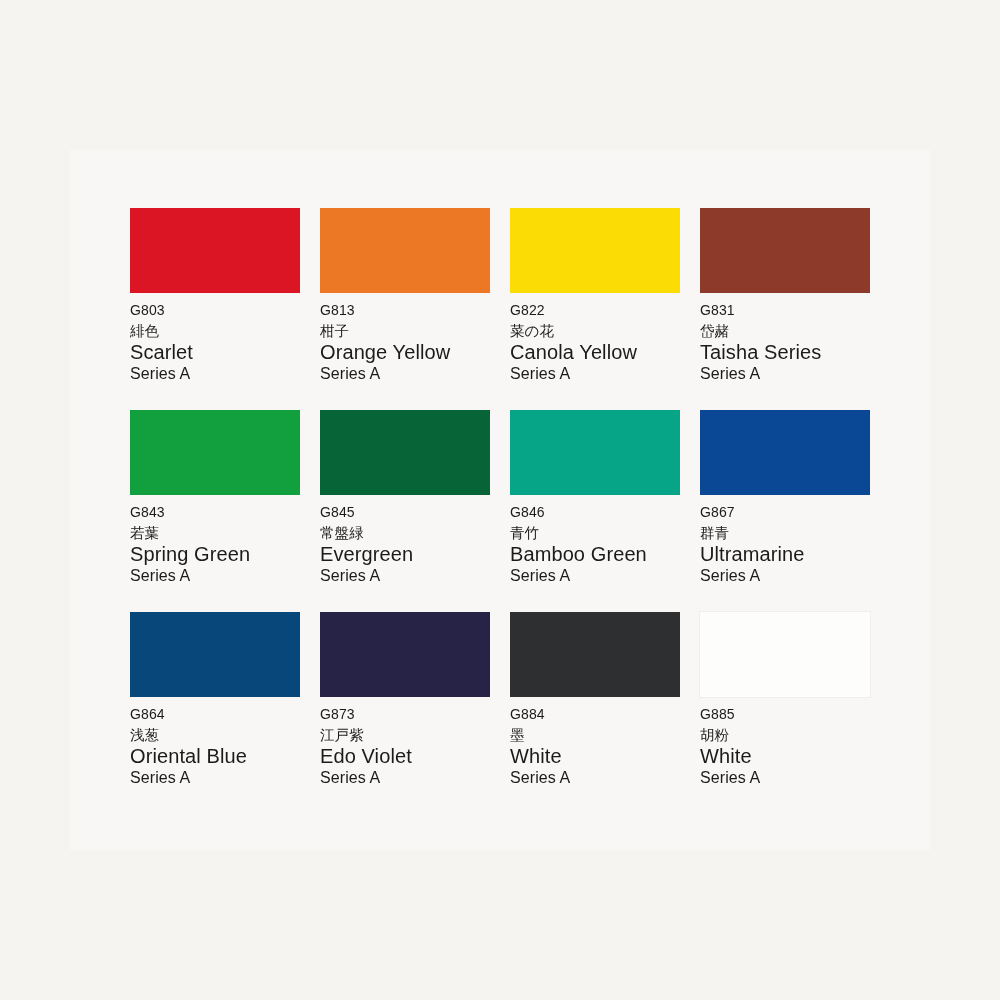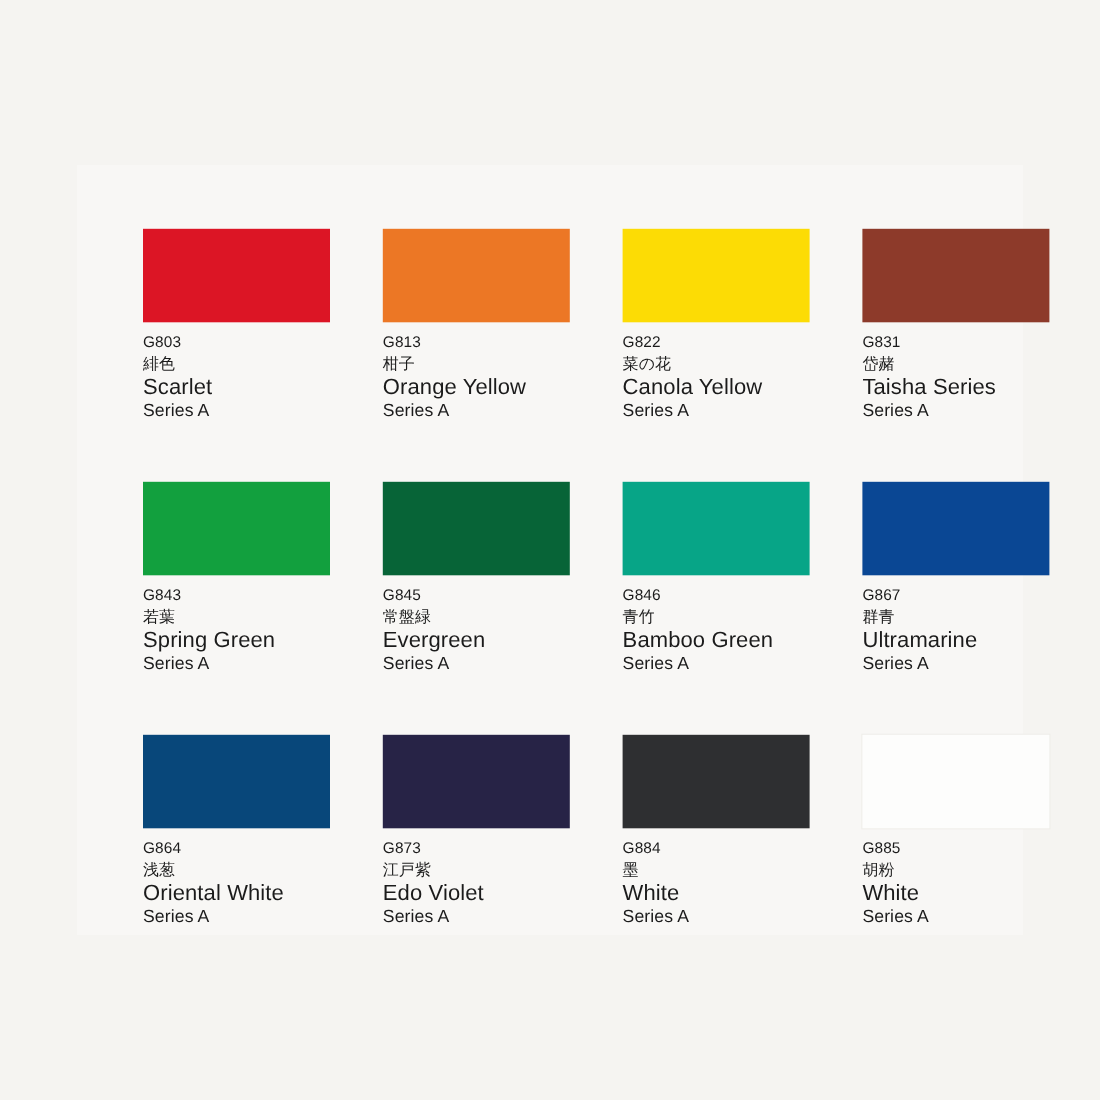--- a/index.html
+++ b/index.html
@@ -27,21 +27,20 @@
   }
 
   #swatch-grid {
     position: absolute;
     left: 130px;
     top: 208px;
     width: 760px;
     display: grid;
     grid-template-columns: repeat(4, 190px);
     grid-template-rows: repeat(3, 202px);
-    gap: 28px;
   }
 
   .swatch-cell {
     width: 190px;
     position: relative;
   }
 
   .swatch-chip {
     width: 170px;
     height: 85px;
@@ -155,21 +154,21 @@
         <span class="swatch-line jp">群青</span>
         <span class="swatch-line en">Ultramarine</span>
         <span class="swatch-line series">Series A</span>
       </div>
     </div>
     <div class="swatch-cell">
       <div class="swatch-chip" style="background: rgb(8, 71, 122);"></div>
       <div class="swatch-info">
         <span class="swatch-line code">G864</span>
         <span class="swatch-line jp">浅葱</span>
-        <span class="swatch-line en">Oriental White</span>
+        <span class="swatch-line en">Oriental Blue</span>
         <span class="swatch-line series">Series A</span>
       </div>
     </div>
     <div class="swatch-cell">
       <div class="swatch-chip" style="background: rgb(39, 35, 70);"></div>
       <div class="swatch-info">
         <span class="swatch-line code">G873</span>
         <span class="swatch-line jp">江戸紫</span>
         <span class="swatch-line en">Edo Violet</span>
         <span class="swatch-line series">Series A</span>

